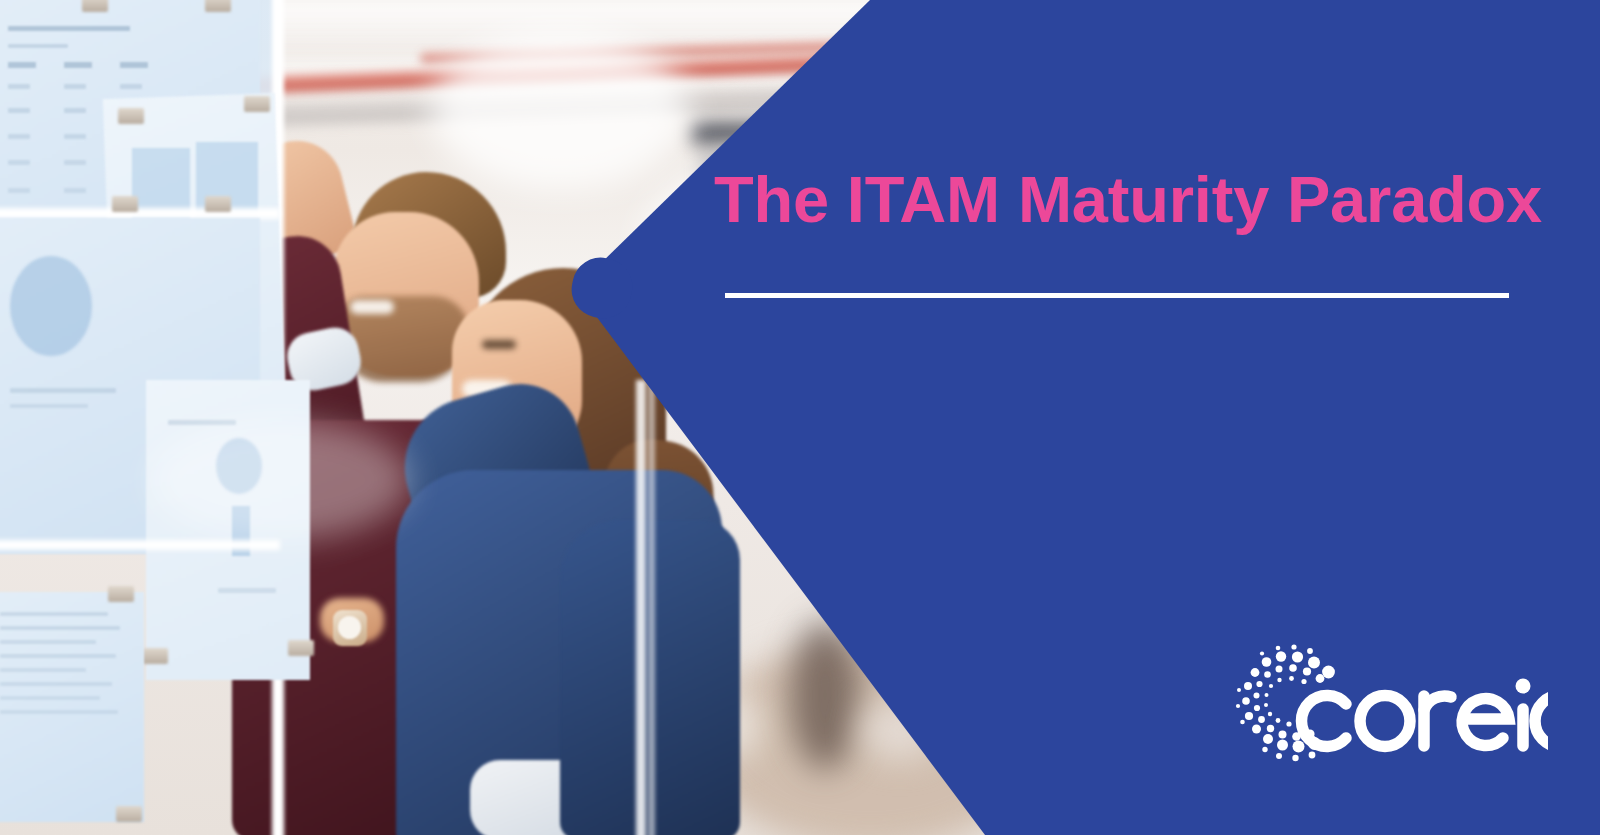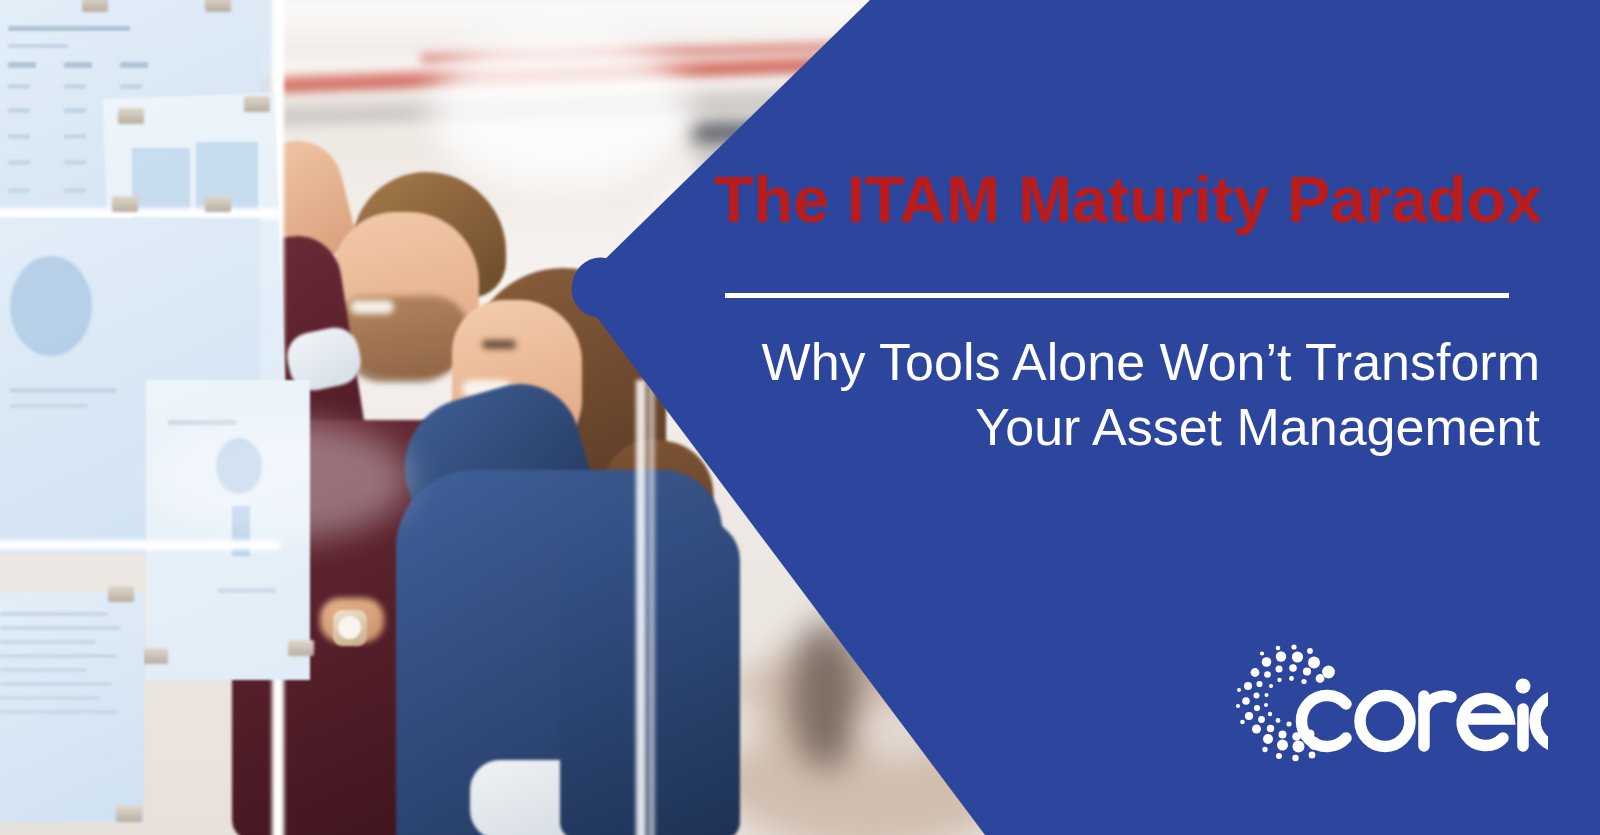--- a/index.html
+++ b/index.html
@@ -92,21 +92,21 @@
   
   #vertex-cap{
     position:absolute;left:572px;top:258px;width:60px;height:60px;
     background:#2c459d;border-radius:28px;
     transform:rotate(12deg);
   }
 
   
   #headline{
     position:absolute;left:714px;top:166px;width:830px;
-    color:#b91c1c;
+    color:#ec4899;
     font-size:65px;font-weight:bold;letter-spacing:-.2px;
     line-height:1.05;text-align:left;white-space:nowrap;
   }
   #rule{
     position:absolute;left:725px;top:293px;width:784px;height:5px;
     background:#ffffff;
   }
   #subhead{
     position:absolute;left:700px;top:330px;width:840px;
     color:#ffffff;
@@ -240,24 +240,20 @@
     <div class="blob" style="left:150px;top:420px;width:260px;height:120px;background:rgba(255,255,255,.35);"></div>
   </div>
 
   <div id="panel"></div>
   <div id="vertex-cap"></div>
 
   <div id="headline">The ITAM Maturity Paradox</div>
 
   <div id="rule"></div>
 
-  <div id="subhead">
-    <span class="l">Why Tools Alone Won’t Transform</span>
-    <span class="l">Your Asset Management</span>
-  </div>
 
   <div id="logo">
 
     <div id="logo-mark">
       <svg width="120" height="140" viewBox="0 0 120 140" aria-hidden="true">
         <g fill="#ffffff">
 
           <circle cx="96.5" cy="40.0" r="6.4"></circle>
           <circle cx="82.0" cy="30.5" r="6.0"></circle>
           <circle cx="65.5" cy="25.0" r="5.6"></circle>

